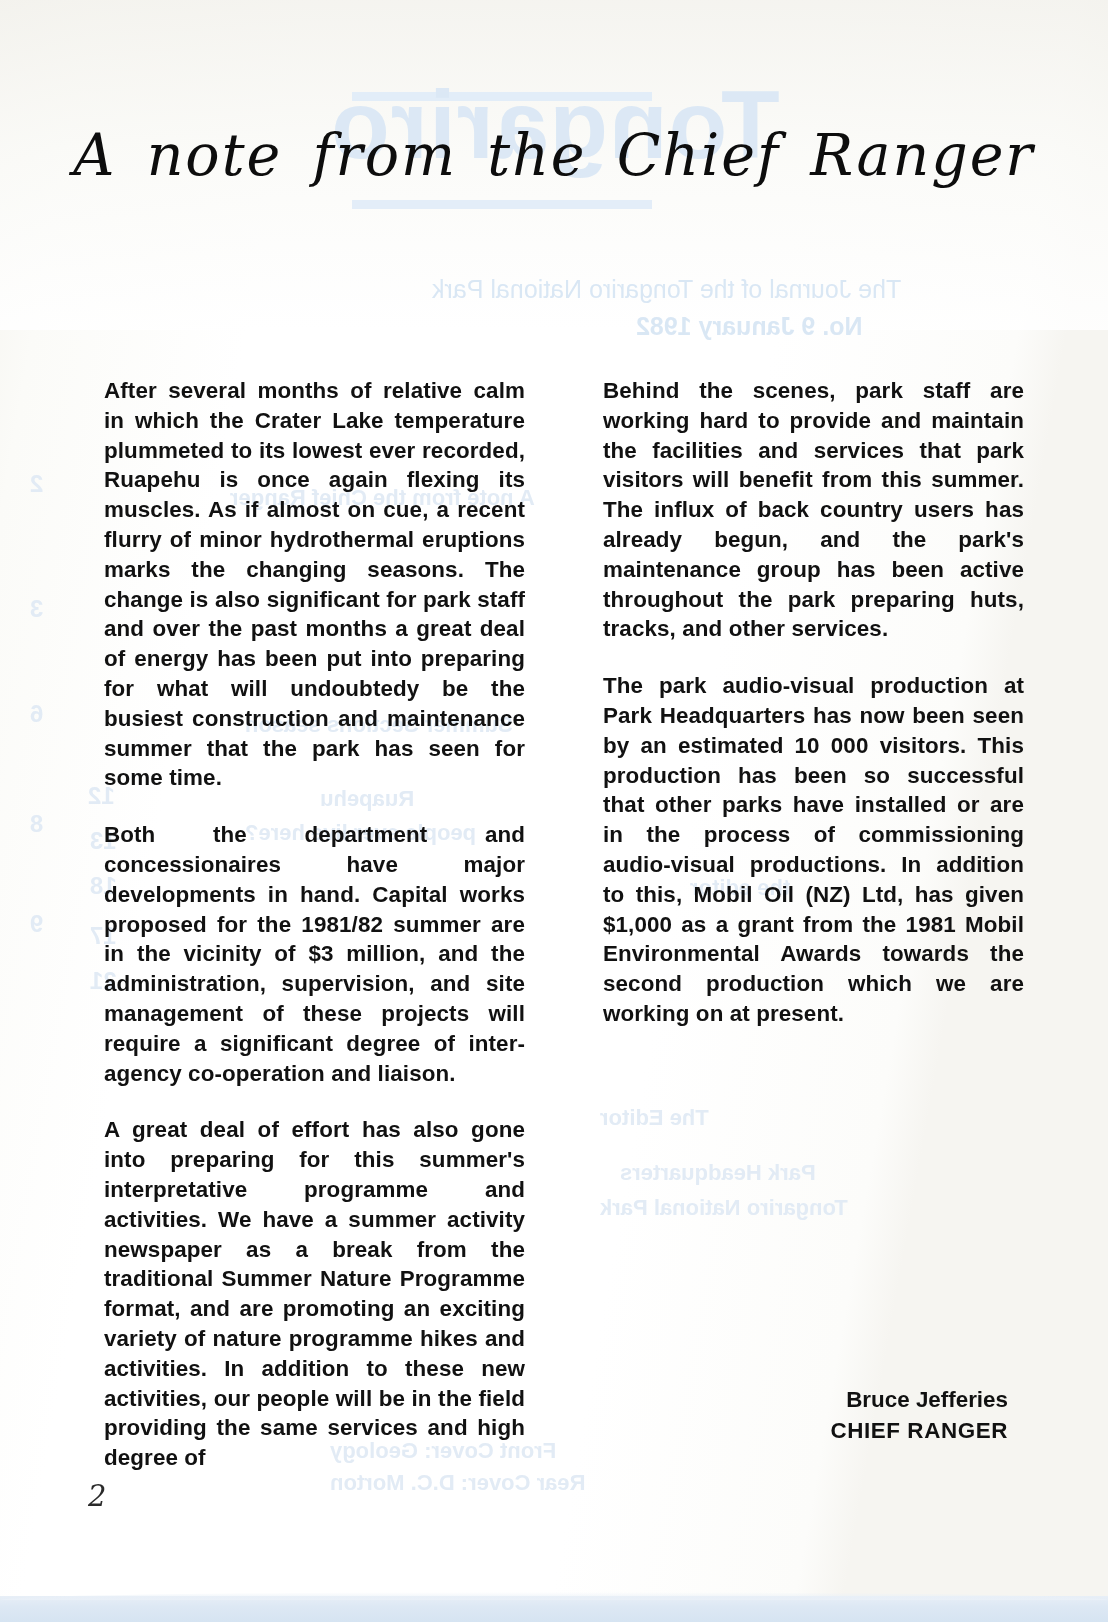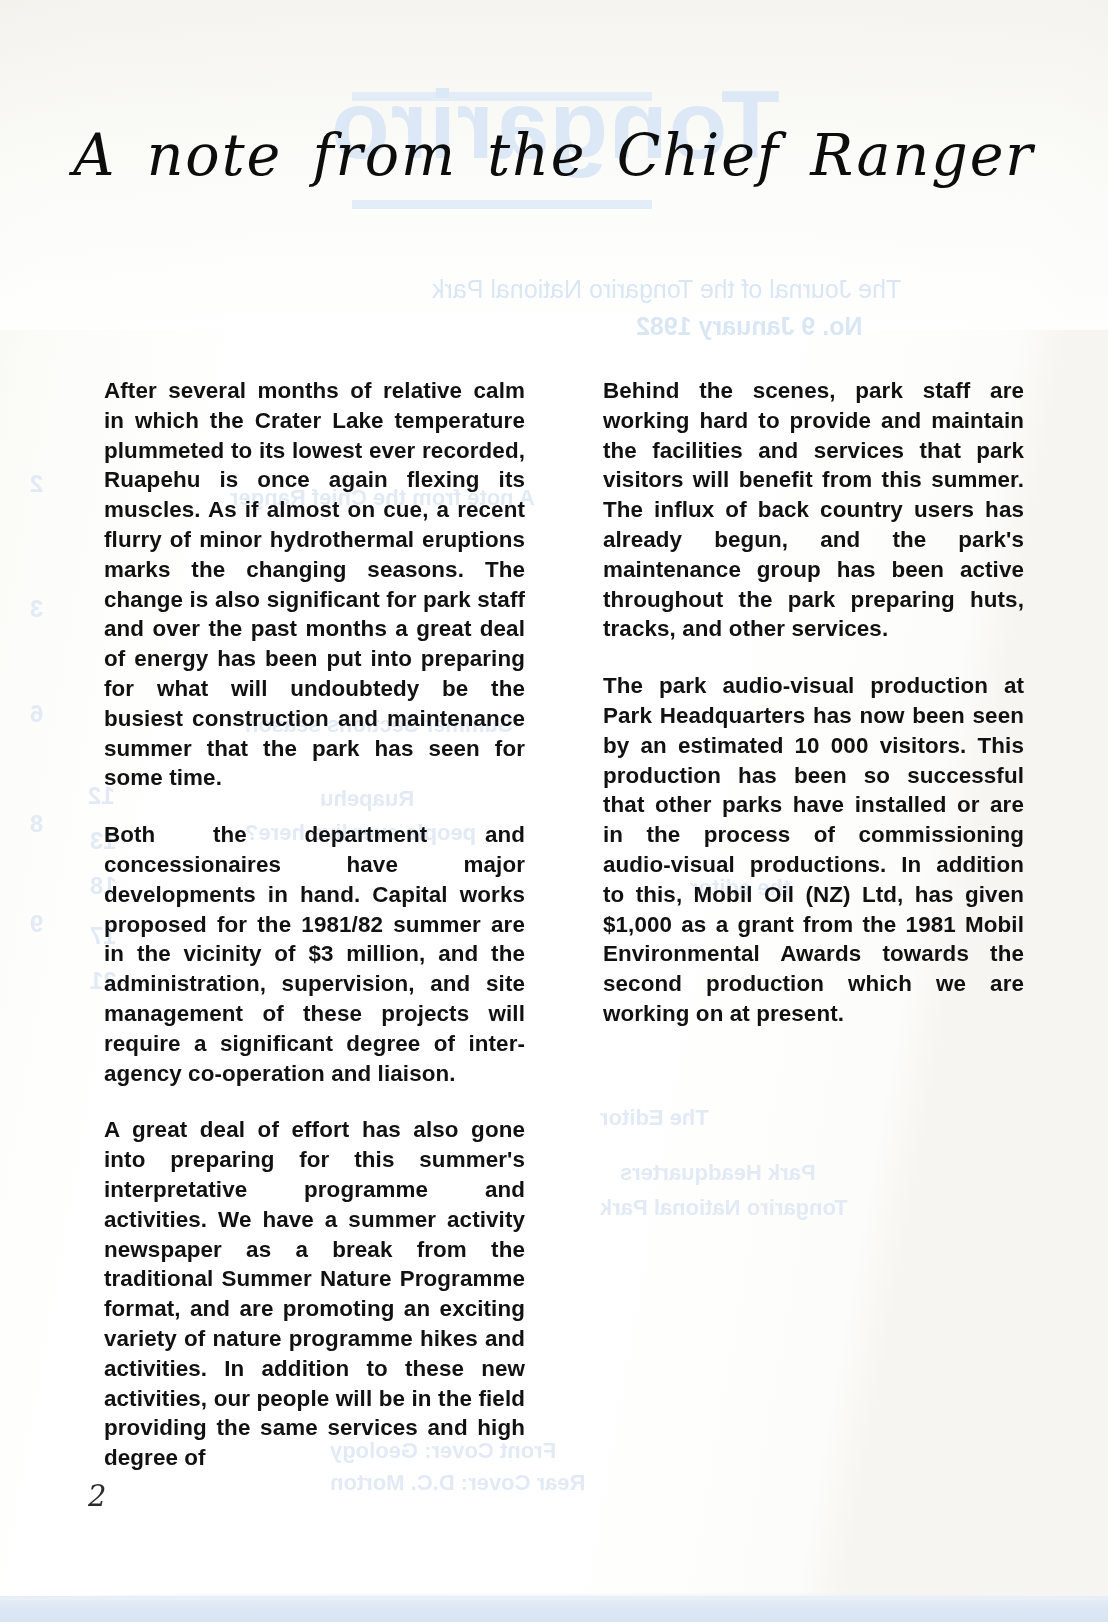--- a/index.html
+++ b/index.html
@@ -234,18 +234,22 @@
       <p>A great deal of effort has also gone into preparing for this summer's interpretative programme and activities. We have a summer activity newspaper as a break from the traditional Summer Nature Programme format, and are promoting an exciting variety of nature programme hikes and activities. In addition to these new activities, our people will be in the field providing the same services and high degree of</p>
     </div>
 
     <div class="column">
       <p>Behind the scenes, park staff are working hard to provide and maintain the facilities and services that park visitors will benefit from this summer. The influx of back country users has already begun, and the park's maintenance group has been active throughout the park preparing huts, tracks, and other services.</p>
       <p>The park audio-visual production at Park Headquarters has now been seen by an estimated 10 000 visitors. This production has been so successful that other parks have installed or are in the process of commissioning audio-visual productions. In addition to this, Mobil Oil (NZ) Ltd, has given $1,000 as a grant from the 1981 Mobil Environmental Awards towards the second production which we are working on at present.</p>
     </div>
 
   </div>
 
+  <div id="signature">
+    <div id="signature-name">Bruce Jefferies</div>
+    <div id="signature-role">CHIEF RANGER</div>
+  </div>
 
   <div id="folio">2</div>
 
   <div id="scan-edge"></div>
 
 </div>
 
 </body></html>

